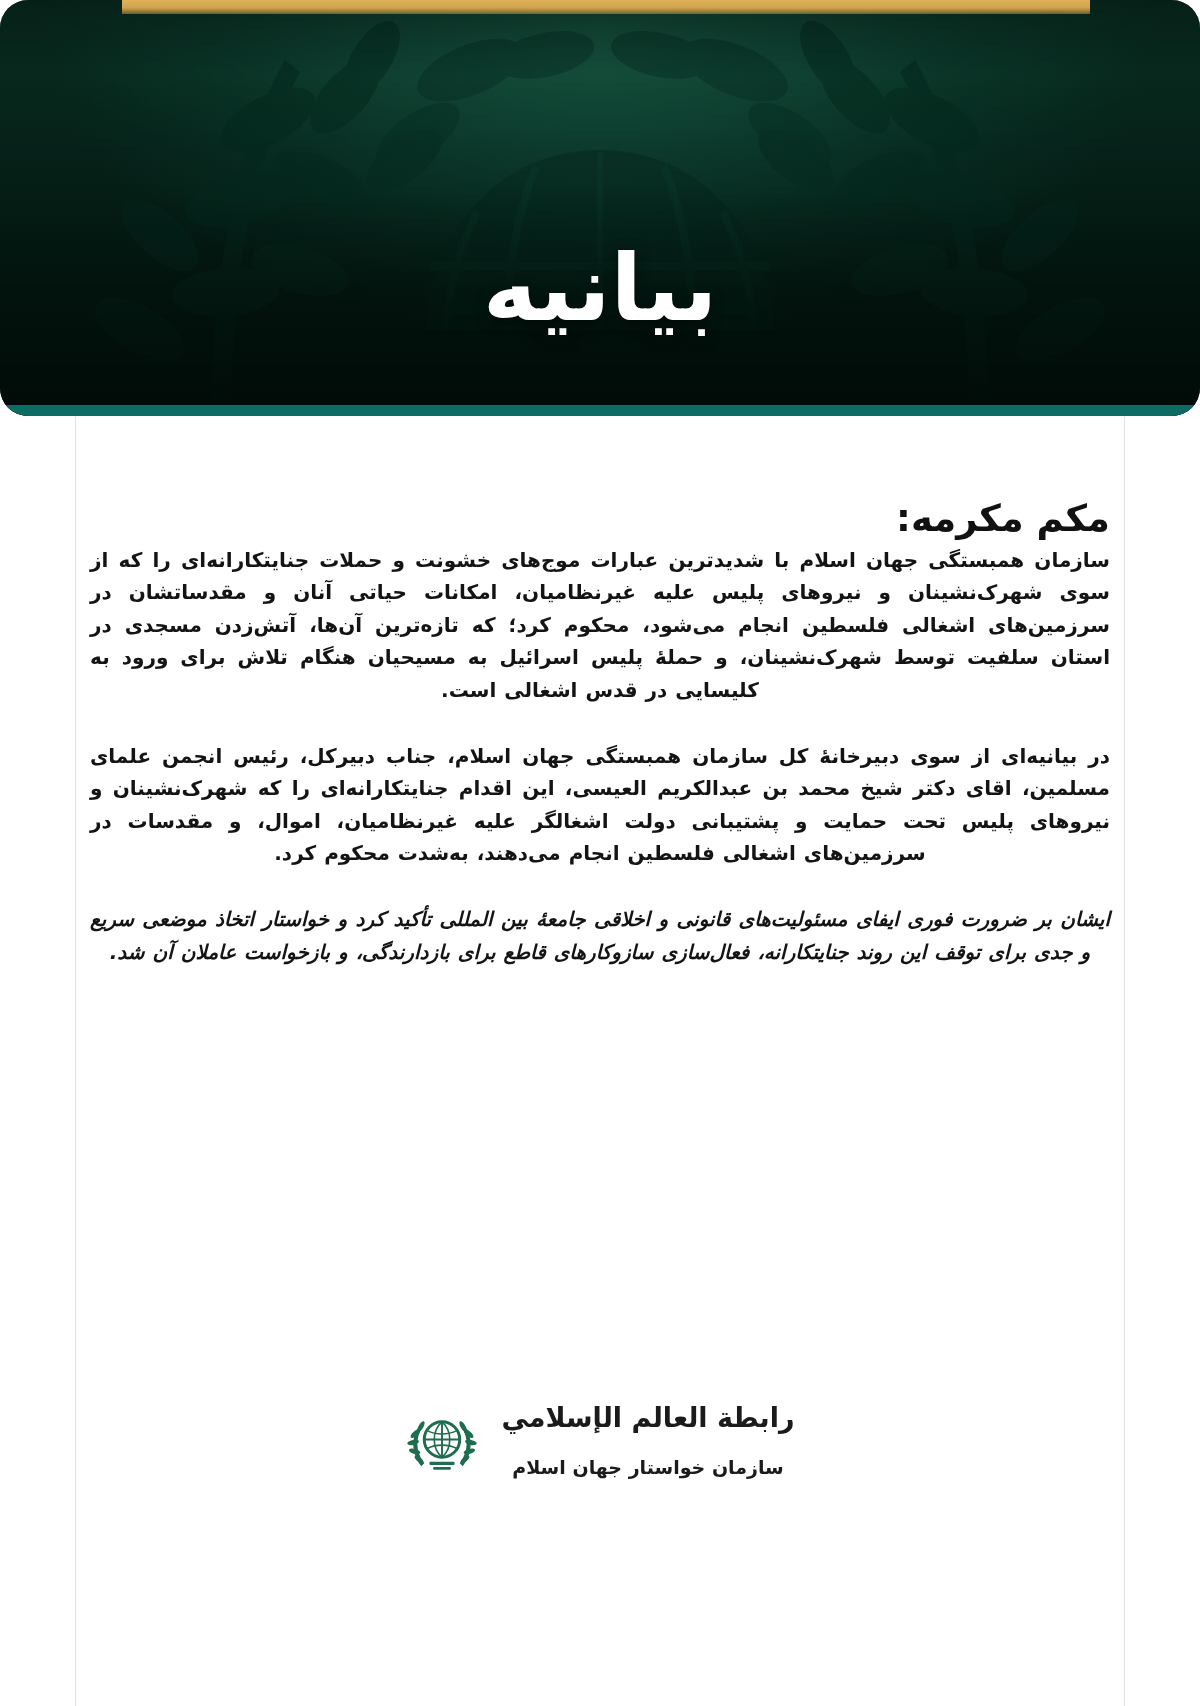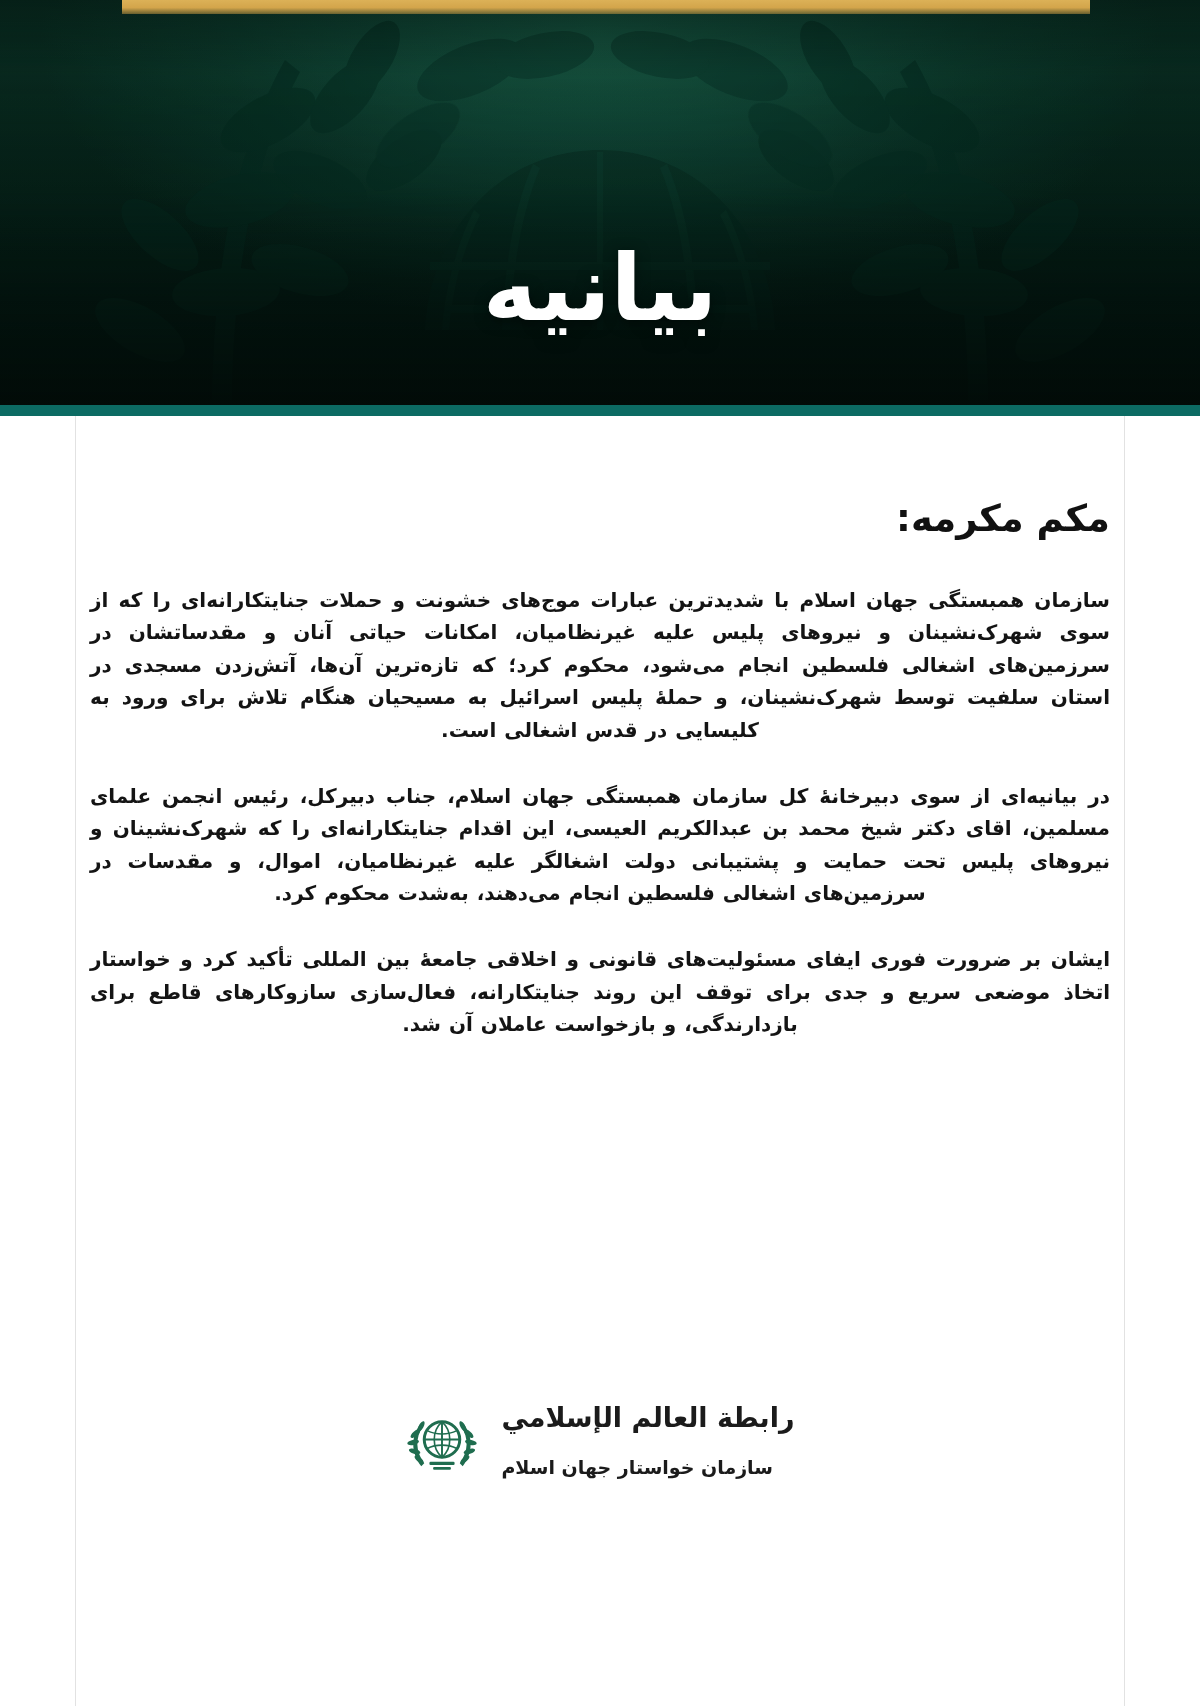--- a/index.html
+++ b/index.html
@@ -21,20 +21,21 @@
 
   
   .header {
     position: relative;
     width: 1200px;
     height: 416px;
     background:
       radial-gradient(ellipse 560px 300px at 50% 8%,
         #17523f 0%, #0f3f31 35%, #07291f 68%, #041a13 100%);
     overflow: hidden;
+    border-radius: 28px;
   }
 
   .header-veil {
     position: absolute;
     inset: 0;
     background: linear-gradient(to bottom,
       rgba(3,18,13,0.55) 0%,
       rgba(3,18,13,0.05) 18%,
       rgba(3,18,13,0.10) 45%,
       rgba(2,12,9,0.75) 82%,
@@ -115,52 +116,51 @@
     margin: 0 auto;
     direction: rtl;
     text-align: justify;
   }
 
   .salutation {
     font-size: 37px;
     font-weight: bold;
     color: #111111;
     text-align: right;
-    margin-bottom: 40px;
     line-height: 1.35;
   }
 
   .para {
     font-size: 20px;
     font-weight: bold;
     color: #141414;
     line-height: 1.62;
     text-align: justify;
     text-align-last: center;
     margin-bottom: 34px;
     word-spacing: 1px;
   }
-  .para:last-of-type { margin-bottom: 0; }
+  .para:last-of-type { margin-bottom: 0; font-style: italic; }
 
   
   .footer {
     position: absolute;
     left: 0; right: 0;
     bottom: 228px;
     display: flex;
     justify-content: center;
     align-items: center;
     gap: 22px;
     direction: rtl;
   }
 
   .logo-text-block {
     display: flex;
     flex-direction: column;
-    align-items: flex-end;
+    align-items: center;
     gap: 24px;
   }
 
   .logo-arabic {
     font-size: 27px;
     font-weight: bold;
     color: #1b1b1b;
     letter-spacing: 0.5px;
     line-height: 1.1;
     white-space: nowrap;

